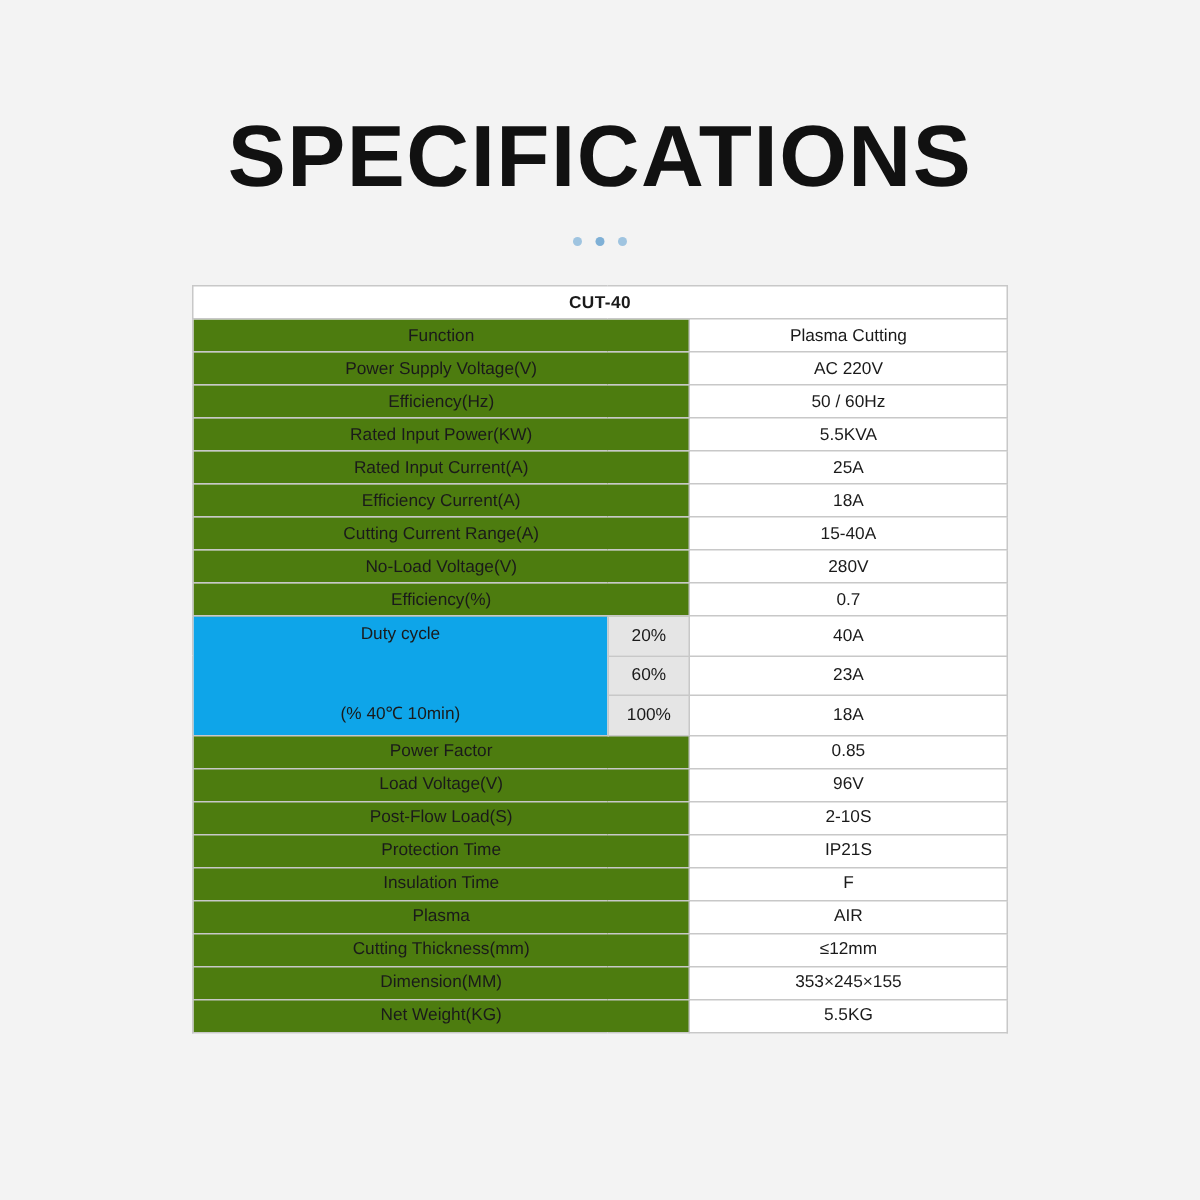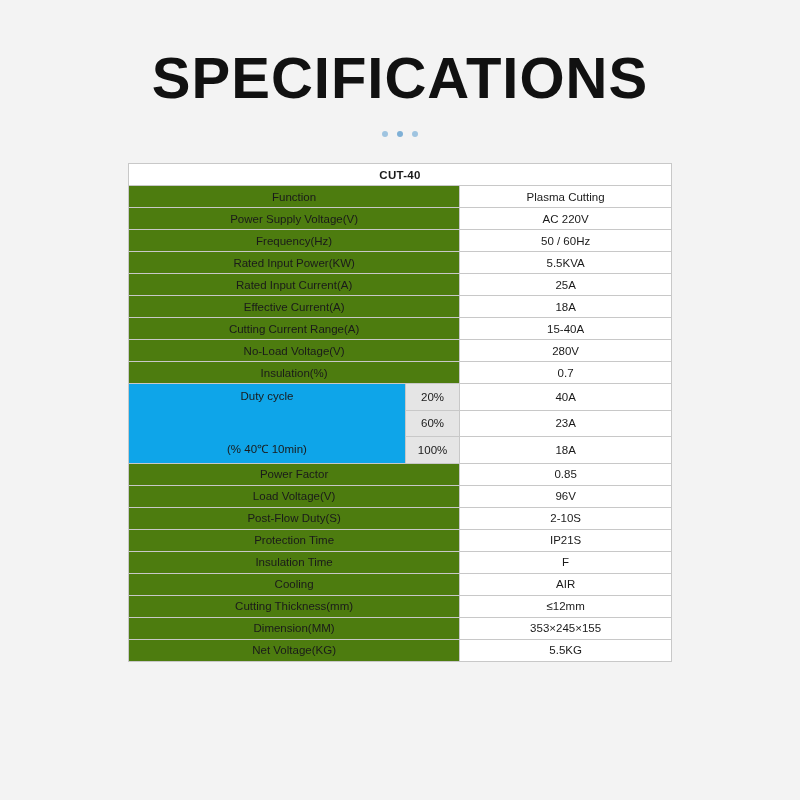--- a/index.html
+++ b/index.html
@@ -20,21 +20,21 @@
     background: #f3f3f3;
     box-sizing: border-box;
   }
   .title {
     text-align: center;
     font-size: 58px;
     font-weight: bold;
     letter-spacing: 1px;
     color: #111111;
     margin: 0;
-    padding-top: 49px;
+    padding-top: 76px;
     line-height: 1.0;
     font-family: "Liberation Sans", sans-serif;
   }
   .dots {
     display: flex;
     justify-content: center;
     align-items: center;
     gap: 9px;
     margin-top: 24px;
   }
@@ -119,45 +119,45 @@
 
         <tr>
           <td class="label" colspan="2">Function</td>
           <td class="value">Plasma Cutting</td>
         </tr>
         <tr>
           <td class="label" colspan="2">Power Supply Voltage(V)</td>
           <td class="value">AC 220V</td>
         </tr>
         <tr>
-          <td class="label" colspan="2">Frequency(Hz)</td>
+          <td class="label" colspan="2">Efficiency(Hz)</td>
           <td class="value">50 / 60Hz</td>
         </tr>
         <tr>
           <td class="label" colspan="2">Rated Input Power(KW)</td>
           <td class="value">5.5KVA</td>
         </tr>
         <tr>
           <td class="label" colspan="2">Rated Input Current(A)</td>
           <td class="value">25A</td>
         </tr>
         <tr>
-          <td class="label" colspan="2">Effective Current(A)</td>
+          <td class="label" colspan="2">Efficiency Current(A)</td>
           <td class="value">18A</td>
         </tr>
         <tr>
           <td class="label" colspan="2">Cutting Current Range(A)</td>
           <td class="value">15-40A</td>
         </tr>
         <tr>
           <td class="label" colspan="2">No-Load Voltage(V)</td>
           <td class="value">280V</td>
         </tr>
         <tr>
-          <td class="label" colspan="2">Insulation(%)</td>
+          <td class="label" colspan="2">Efficiency(%)</td>
           <td class="value">0.7</td>
         </tr>
 
         <tr>
           <td class="duty-label" rowspan="3">
             <span>Duty cycle</span>
             <span class="duty-line2">(% 40℃ 10min)</span>
           </td>
           <td class="duty-sub">20%</td>
           <td class="value">40A</td>
@@ -173,43 +173,43 @@
 
         <tr>
           <td class="label" colspan="2">Power Factor</td>
           <td class="value">0.85</td>
         </tr>
         <tr>
           <td class="label" colspan="2">Load Voltage(V)</td>
           <td class="value">96V</td>
         </tr>
         <tr>
-          <td class="label" colspan="2">Post-Flow Duty(S)</td>
+          <td class="label" colspan="2">Post-Flow Load(S)</td>
           <td class="value">2-10S</td>
         </tr>
         <tr>
           <td class="label" colspan="2">Protection Time</td>
           <td class="value">IP21S</td>
         </tr>
         <tr>
           <td class="label" colspan="2">Insulation Time</td>
           <td class="value">F</td>
         </tr>
         <tr>
-          <td class="label" colspan="2">Cooling</td>
+          <td class="label" colspan="2">Plasma</td>
           <td class="value">AIR</td>
         </tr>
         <tr>
           <td class="label" colspan="2">Cutting Thickness(mm)</td>
           <td class="value">≤12mm</td>
         </tr>
         <tr>
           <td class="label" colspan="2">Dimension(MM)</td>
           <td class="value">353×245×155</td>
         </tr>
         <tr>
-          <td class="label" colspan="2">Net Voltage(KG)</td>
+          <td class="label" colspan="2">Net Weight(KG)</td>
           <td class="value">5.5KG</td>
         </tr>
       </tbody>
     </table>
   </div>
 </div>
 
 </body></html>

